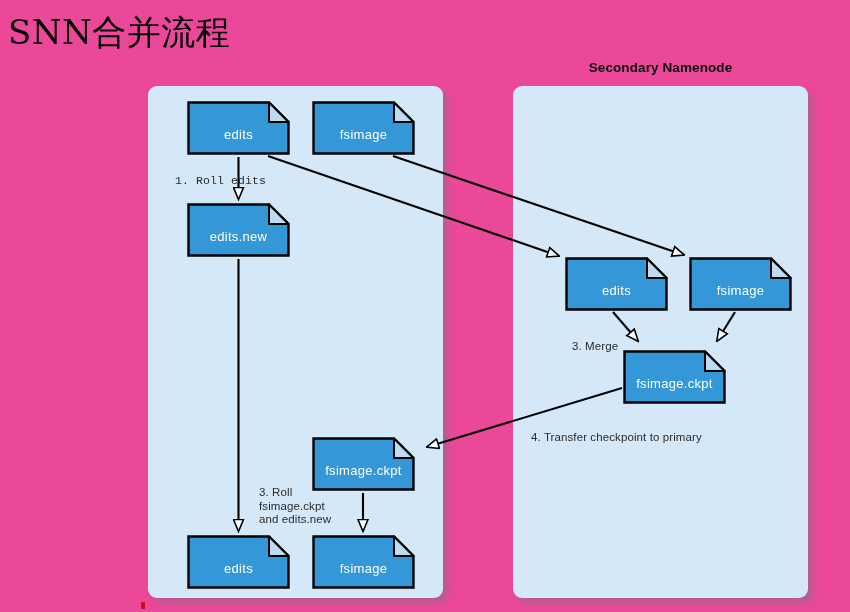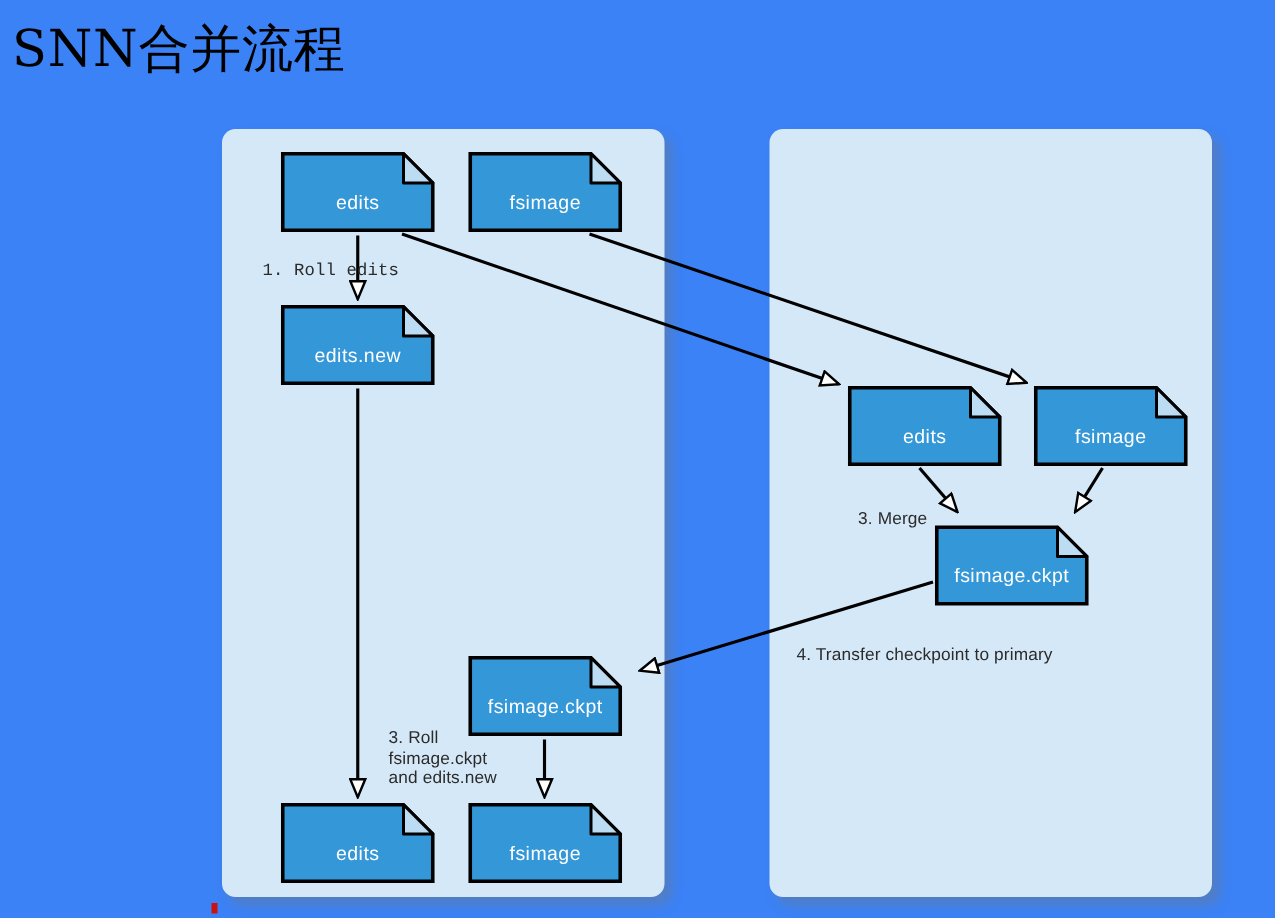--- a/index.html
+++ b/index.html
@@ -1,20 +1,20 @@
 <!DOCTYPE html>
 <html style="--panel-bg: #D5E8F7; --file-fill: #3397D8; --file-fold: #BBDCF3; --file-text: #FFFFFF; --line: #000000; --accent-mark: #CC1111;"><head>
 <meta charset="utf-8">
 <style>
   html, body { margin: 0; padding: 0; background: #ffffff; }
   .stage {
     position: relative;
     width: 850px;
     height: 612px;
-    background: #3b82f6;
+    background: #ec4899;
     overflow: hidden;
     font-family: "Liberation Sans", sans-serif;
   }
   .page-title {
     position: absolute;
     left: 8px;
     top: 10px;
     font-family: "DejaVu Serif", "Liberation Serif", serif;
     font-size: 34px;
     font-weight: 400;
@@ -98,20 +98,21 @@
     background: var(--accent-mark, #CC1111);
   }
 </style>
 </head>
 <body>
 
 <div class="stage">
 
   <div class="page-title">SNN合并流程</div>
 
+  <div class="panel-heading secondary">Secondary Namenode</div>
 
   <div class="panel primary"></div>
   <div class="panel secondary"></div>
 
   <svg class="edges" viewBox="0 0 850 612">
     <defs>
       <marker id="arrowOpen" viewBox="0 0 14 12" refX="12.5" refY="6" markerWidth="14" markerHeight="12" markerUnits="userSpaceOnUse" orient="auto">
         <path d="M1,1 L13,6 L1,11 Z" fill="#ffffff" stroke="#000000" stroke-width="1.6" stroke-linejoin="miter"></path>
       </marker>
     </defs>

